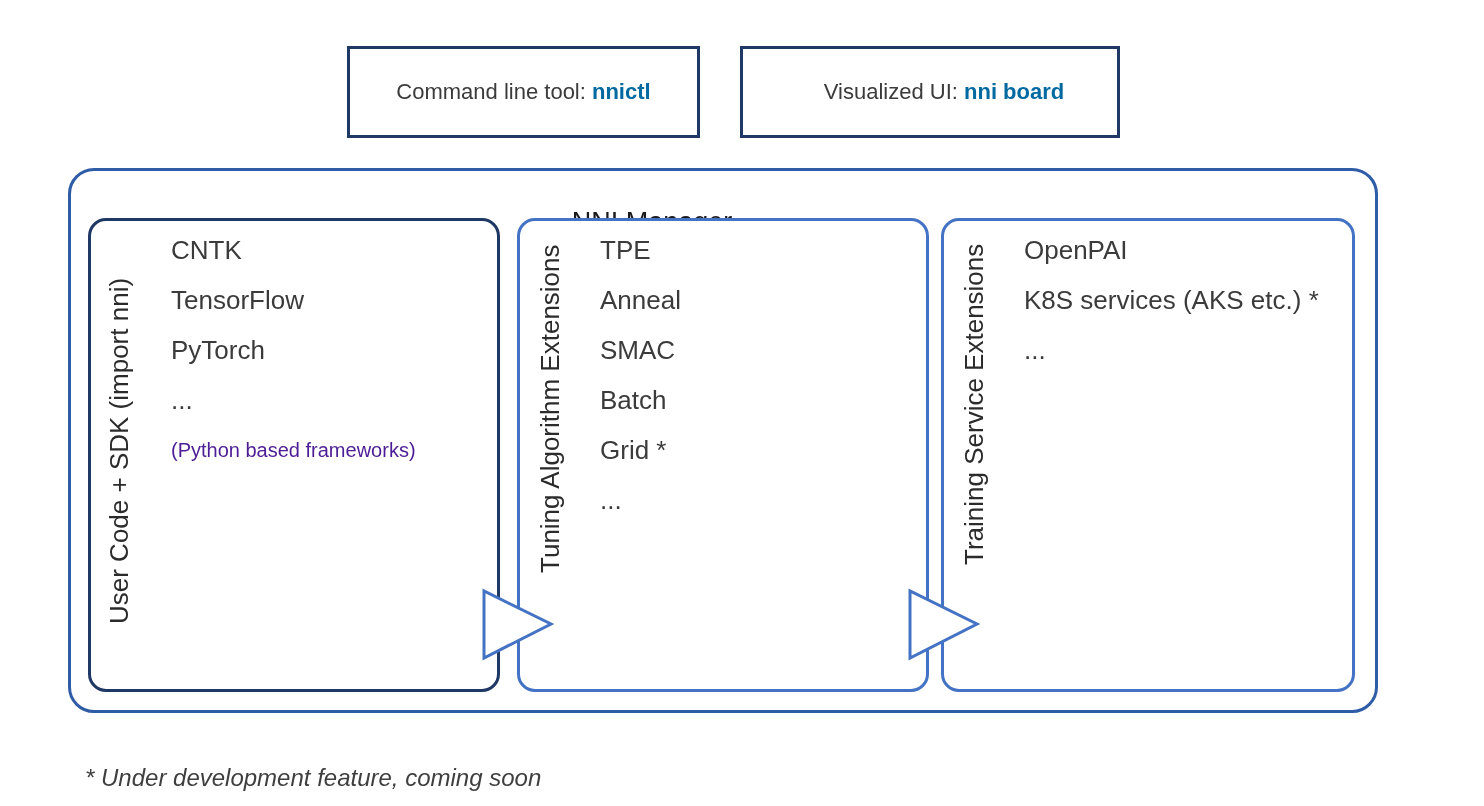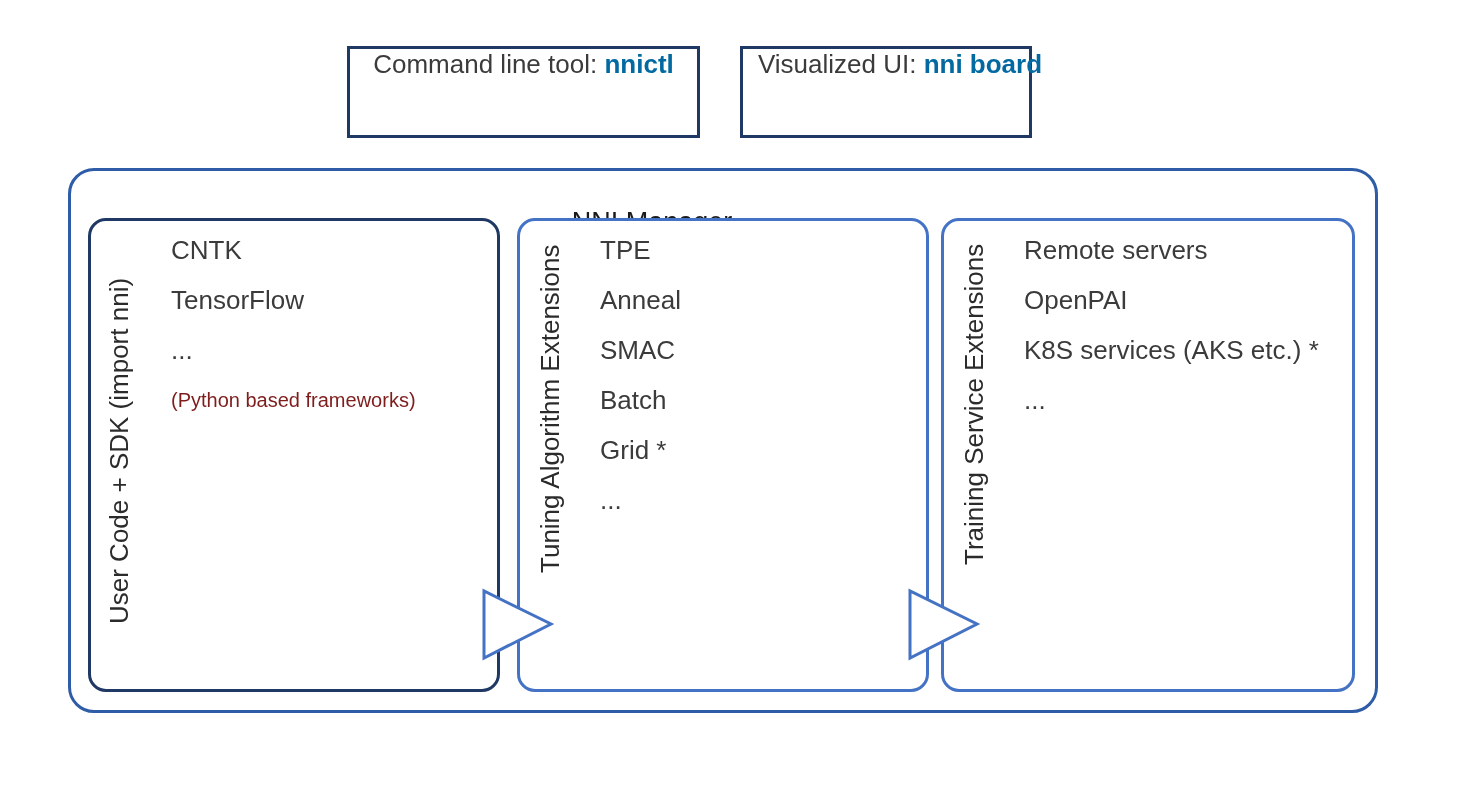--- a/index.html
+++ b/index.html
@@ -25,29 +25,29 @@
     overflow:hidden;
   }
   
   .top-box{
     position:absolute;
     top:46px;
     height:92px;
     border:3px solid var(--navy);
     background:#fff;
     display:flex;
-    align-items:flex-start;
+    align-items:center;
     justify-content:center;
-    font-size:26px;
+    font-size:22px;
     color:var(--text);
     white-space:pre;
   }
   .top-box .strong{font-weight:700;color:#0369a1;}
   #top-box-1{left:347px;width:353px;}
-  #top-box-2{left:740px;width:292px;padding-left:28px;}
+  #top-box-2{left:740px;width:380px;padding-left:28px;}
 
   
   .outer-box{
     position:absolute;
     left:68px;top:168px;
     width:1310px;height:545px;
     border:3px solid var(--outer-blue);
     border-radius:26px;
     background:#fff;
   }
@@ -93,21 +93,21 @@
     position:absolute;
     left:80px;top:4px;right:8px;
   }
   .item{
     line-height:50px;
     font-size:26px;
     color:var(--text);
     white-space:nowrap;
   }
   .item.italic{}
-  .item.small{font-size:20px;color:#7f1d1d;}
+  .item.small{font-size:20px;color:#4c1d95;}
 
   
   .arrow{
     position:absolute;
     width:78px;height:80px;
   }
   #arrow-1{left:478px;top:585px;}
   #arrow-2{left:904px;top:585px;}
 
   .footnote{
@@ -133,48 +133,49 @@
   </div>
 
   <div class="outer-box"></div>
   <div class="manager-title">NNI Manager</div>
 
   <div class="inner-box" id="col-user">
     <div class="vlabel">User Code + SDK (import nni)</div>
     <div class="items">
         <div class="item">CNTK</div>
         <div class="item">TensorFlow</div>
+        <div class="item">PyTorch</div>
         <div class="item">...</div>
         <div class="item small">(Python based frameworks)</div>
       </div>
   </div>
 
   <div class="inner-box" id="col-tuning">
     <div class="vlabel">Tuning Algorithm Extensions</div>
     <div class="items">
         <div class="item">TPE</div>
         <div class="item">Anneal</div>
         <div class="item">SMAC</div>
         <div class="item italic">Batch</div>
         <div class="item italic">Grid *</div>
         <div class="item">...</div>
       </div>
   </div>
 
   <div class="inner-box" id="col-training">
     <div class="vlabel">Training Service Extensions</div>
     <div class="items">
-        <div class="item">Remote servers</div>
         <div class="item">OpenPAI</div>
         <div class="item italic">K8S services (AKS etc.) *</div>
         <div class="item">...</div>
       </div>
   </div>
 
   <svg class="arrow" id="arrow-1" viewBox="0 0 78 80">
     <polygon points="6,6 6,73 73,39" fill="#ffffff" stroke="#4472c4" stroke-width="3" stroke-linejoin="miter"></polygon>
   </svg>
   <svg class="arrow" id="arrow-2" viewBox="0 0 78 80">
     <polygon points="6,6 6,73 73,39" fill="#ffffff" stroke="#4472c4" stroke-width="3" stroke-linejoin="miter"></polygon>
   </svg>
 
+  <div class="footnote">* Under development feature, coming soon</div>
 
 </div>
 
 </body></html>

